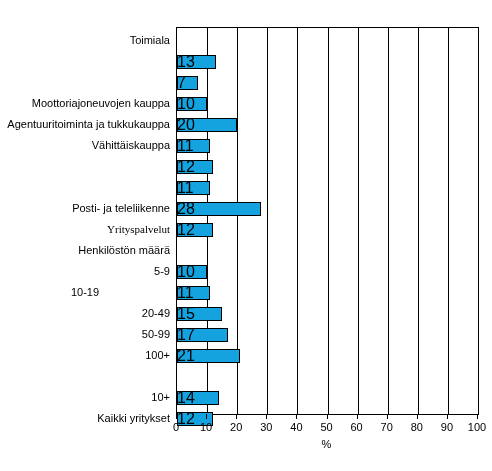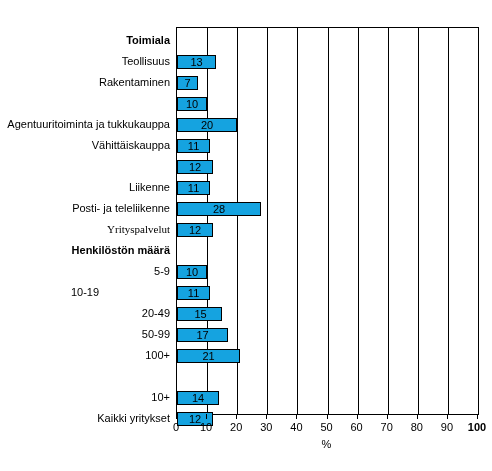--- a/index.html
+++ b/index.html
@@ -37,21 +37,21 @@
     width: 173px;
     text-align: right;
     font-size: 11px;
     color: #000000;
     line-height: 13px;
     white-space: nowrap;
     padding-right: 3px;
     box-sizing: border-box;
   }
   .row-label.group {
-    font-weight: bold;
+    font-weight: normal;
     padding-left: 8px;
   }
 
   
   .plot {
     position: absolute;
     left: 176px;
     top: 27px;
     width: 301px;
     height: 386px;
@@ -72,23 +72,23 @@
     position: absolute;
     height: 14px;
     background: #15A3E0;
     border: 1px solid #000000;
     box-sizing: border-box;
   }
   .bar-value {
     position: absolute;
     height: 14px;
     line-height: 14px;
-    font-size: 11px;
-    color: #000000;
-    text-align: center;
+    font-size: 16px;
+    color: #000000;
+    text-align: left;
     box-sizing: border-box;
   }
 
   
   .tick {
     position: absolute;
     top: 414px;
     width: 0;
     height: 5px;
     border-left: 1px solid #000000;
@@ -112,25 +112,23 @@
     color: #000000;
   }
 </style>
 </head>
 <body>
 
 <div id="chart-root">
 
   <div class="labels-col">
       <div class="row-label group" style="top: 34px;">Toimiala</div>
-      <div class="row-label" style="top: 55px;">Teollisuus</div>
-      <div class="row-label" style="top: 76px;">Rakentaminen</div>
+      <div class="row-label" style="top: 97px;">Moottoriajoneuvojen kauppa</div>
       <div class="row-label" style="top: 118px;">Agentuuritoiminta ja tukkukauppa</div>
       <div class="row-label" style="top: 139px;">Vähittäiskauppa</div>
-      <div class="row-label" style="top: 181px;">Liikenne</div>
       <div class="row-label" style="top: 202px;">Posti- ja teleliikenne</div>
       <div class="row-label" style="top: 223px; font-family: Liberation Serif, serif;">Yrityspalvelut</div>
       <div class="row-label group" style="top: 244px;">Henkilöstön määrä</div>
       <div class="row-label" style="top: 265px;">5-9</div>
       <div class="row-label" style="top: 286px; text-align: center;">10-19</div>
       <div class="row-label" style="top: 307px; padding-left: 48px;">20-49</div>
       <div class="row-label" style="top: 328px;">50-99</div>
       <div class="row-label" style="top: 349px;">100+</div>
       <div class="row-label" style="top: 391px;">10+</div>
       <div class="row-label" style="top: 412px;">Kaikki yritykset</div>
@@ -162,21 +160,21 @@
       <div class="bar-value" style="left: 0px; top: 153px; width: 33.11px;">11</div>
       <div class="bar" style="left: 0px; top: 174px; width: 84.28px;"></div>
       <div class="bar-value" style="left: 0px; top: 174px; width: 84.28px;">28</div>
       <div class="bar" style="left: 0px; top: 195px; width: 36.12px;"></div>
       <div class="bar-value" style="left: 0px; top: 195px; width: 36.12px;">12</div>
       <div class="bar" style="left: 0px; top: 237px; width: 30.1px;"></div>
       <div class="bar-value" style="left: 0px; top: 237px; width: 30.1px;">10</div>
       <div class="bar" style="left: 0px; top: 258px; width: 33.11px;"></div>
       <div class="bar-value" style="left: 0px; top: 258px; width: 33.11px;">11</div>
       <div class="bar" style="left: 0px; top: 279px; width: 45.15px;"></div>
-      <div class="bar-value" style="left: 8px; top: 279px; width: 31px; border-radius: 6px;">15</div>
+      <div class="bar-value" style="left: 0px; top: 279px; width: 31px; border-radius: 6px;">15</div>
       <div class="bar" style="left: 0px; top: 300px; width: 51.17px;"></div>
       <div class="bar-value" style="left: 0px; top: 300px; width: 51.17px;">17</div>
       <div class="bar" style="left: 0px; top: 321px; width: 63.21px;"></div>
       <div class="bar-value" style="left: 0px; top: 321px; width: 63px;">21</div>
       <div class="bar" style="left: 0px; top: 363px; width: 42.14px;"></div>
       <div class="bar-value" style="left: 0px; top: 363px; width: 42.14px;">14</div>
       <div class="bar" style="left: 0px; top: 384px; width: 36.12px;"></div>
       <div class="bar-value" style="left: 0px; top: 384px; width: 36.12px;">12</div>
     </div>
 
@@ -195,18 +193,18 @@
       <div class="tick-label" style="left: 311.5px;">50</div>
       <div class="tick" style="left: 356.6px;"></div>
       <div class="tick-label" style="left: 341.6px;">60</div>
       <div class="tick" style="left: 386.7px;"></div>
       <div class="tick-label" style="left: 371.7px;">70</div>
       <div class="tick" style="left: 416.8px;"></div>
       <div class="tick-label" style="left: 401.8px;">80</div>
       <div class="tick" style="left: 446.9px;"></div>
       <div class="tick-label" style="left: 431.9px;">90</div>
       <div class="tick" style="left: 477px;"></div>
-      <div class="tick-label" style="left: 462px; font-weight: bold;">100</div>
+      <div class="tick-label" style="left: 462px;">100</div>
     </div>
 
   <div class="axis-title">%</div>
 
 </div>
 
 </body></html>

